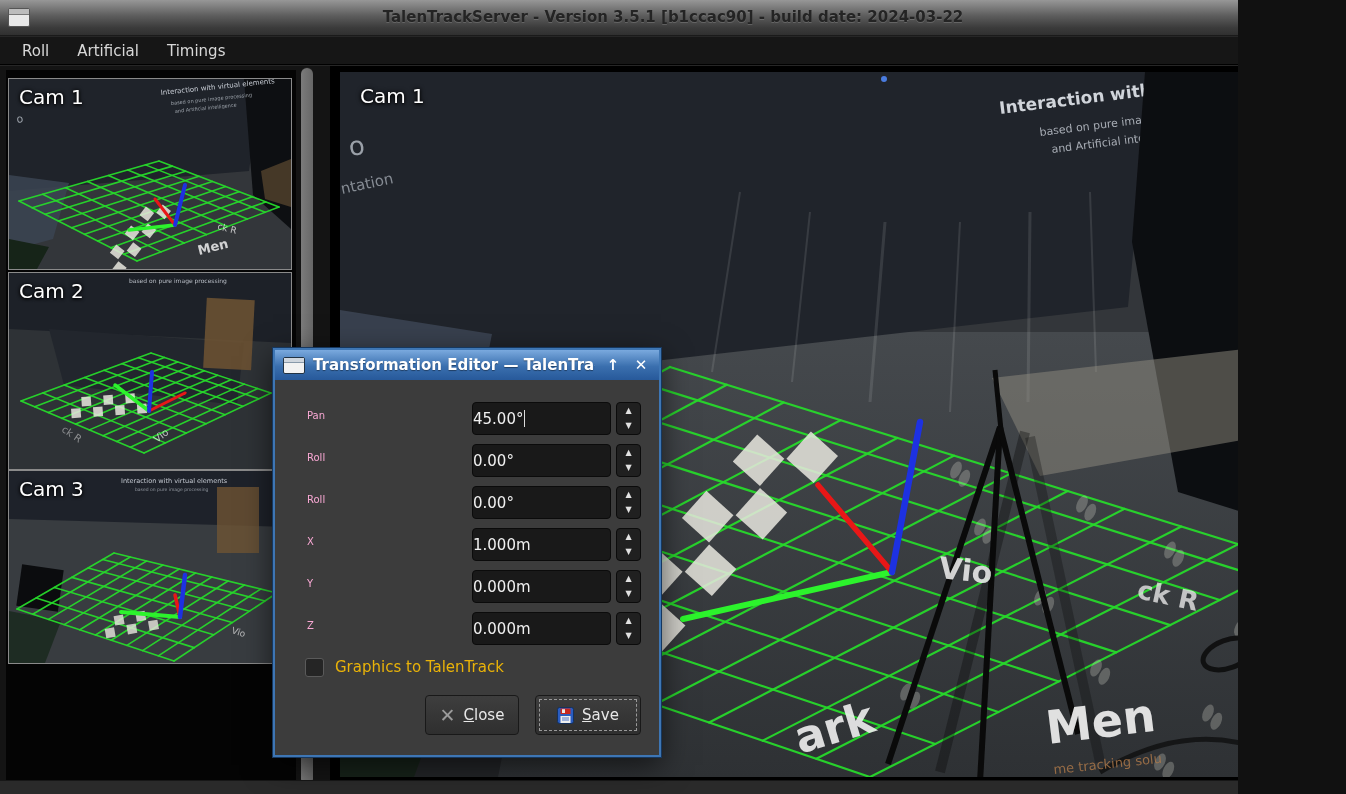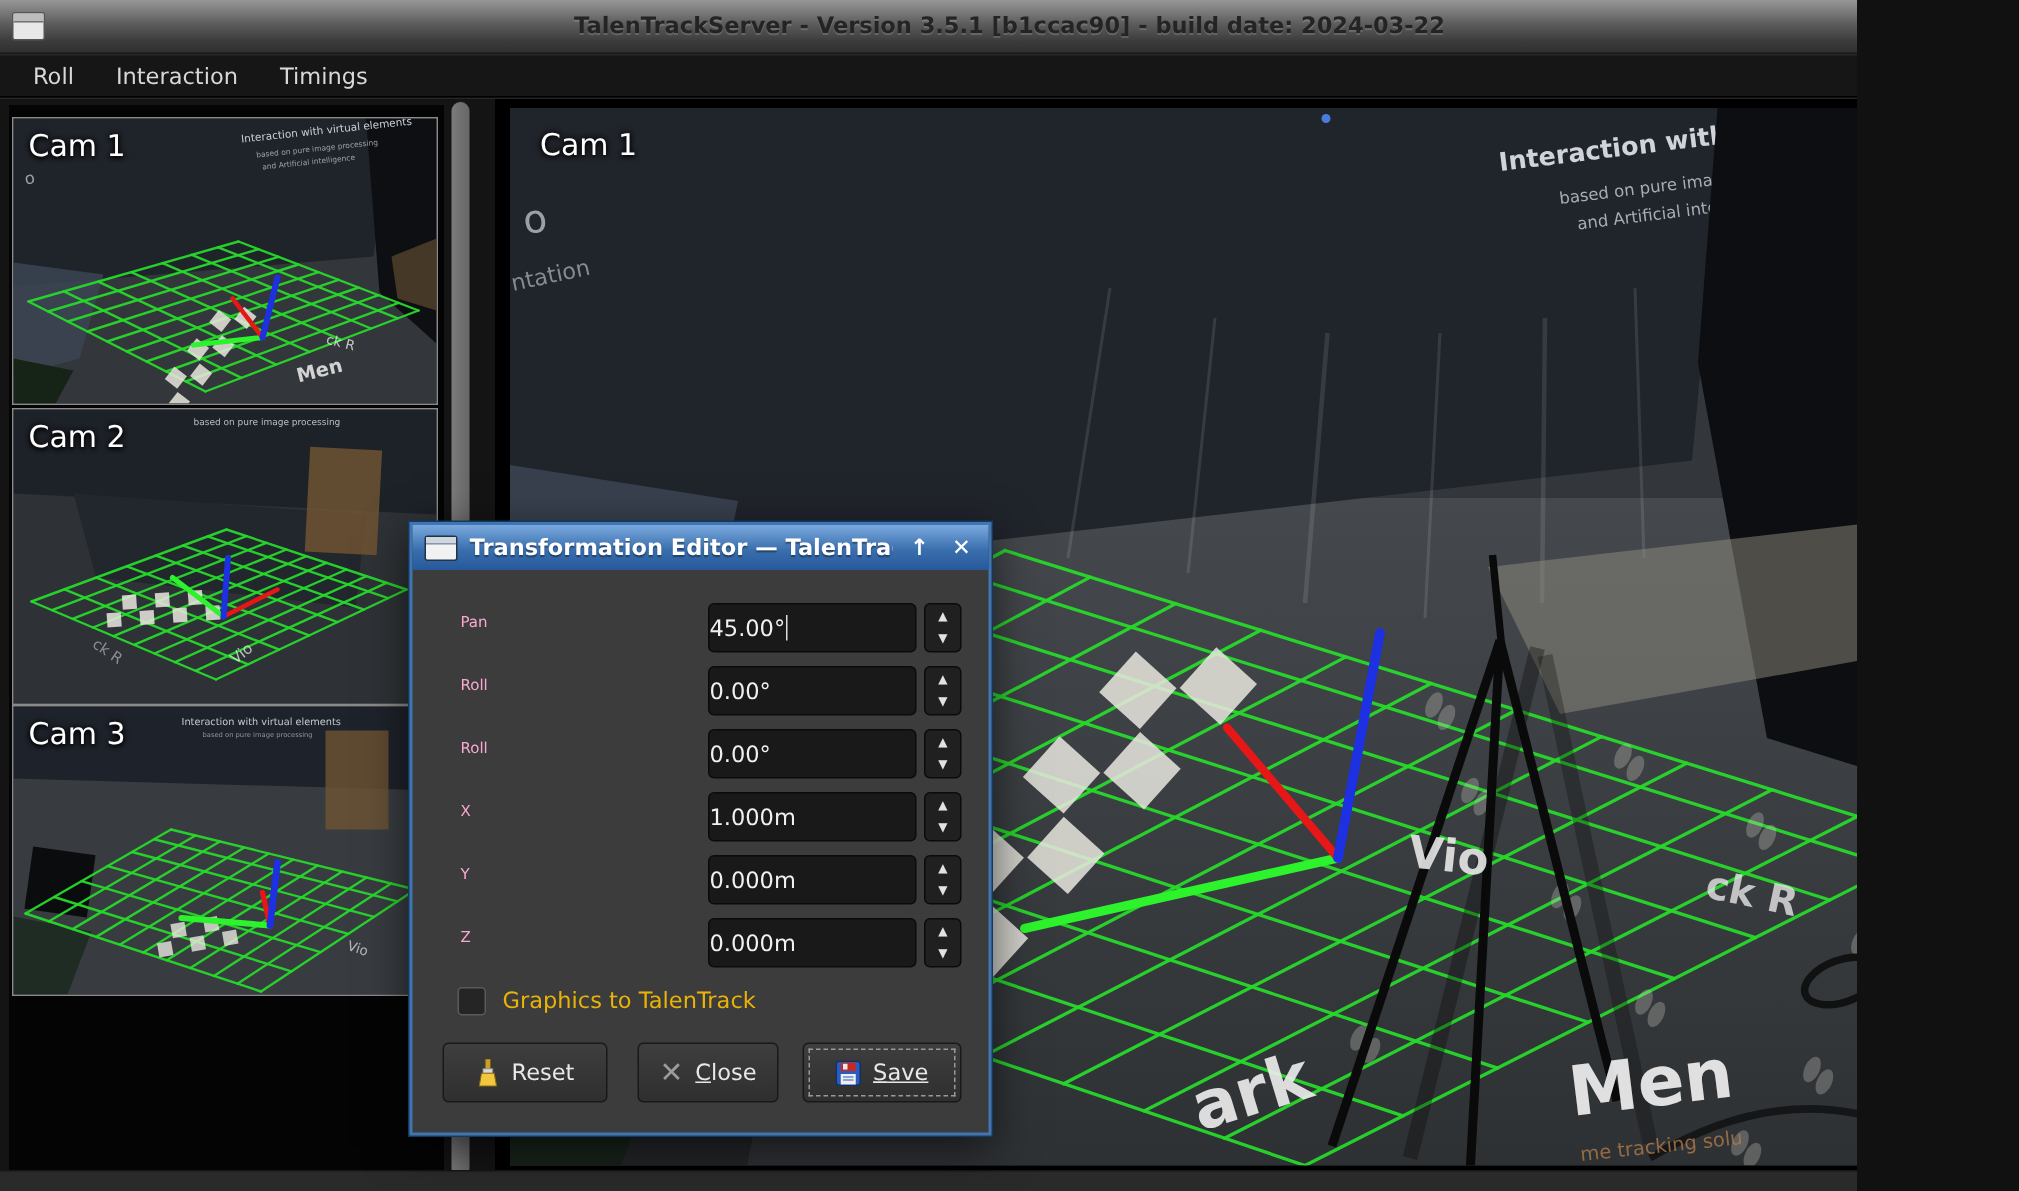--- a/index.html
+++ b/index.html
@@ -48,41 +48,41 @@
   .dlg-title{color:#fff;font-weight:bold;font-size:15px;white-space:nowrap;overflow:hidden;width:285px;text-shadow:0 1px 1px rgba(0,0,0,.4);}
   .dlg-ctl{color:#fff;font-weight:bold;font-size:15px;width:20px;text-align:center;cursor:pointer;flex:0 0 auto;}
   .drow-label{position:absolute;left:32px;color:#f9a8d4;font-size:10px;}
   .dfield{position:absolute;left:197px;width:139px;height:33px;background:#191919;border:1px solid #0b0b0b;border-radius:4px;color:#f0f0f0;font-size:15px;display:flex;align-items:center;}
   .caret{display:inline-block;width:1px;height:17px;background:#dcdcdc;margin-left:1px;}
   .spin{position:absolute;left:341px;width:25px;height:33px;background:#202020;border:1px solid #0b0b0b;border-radius:4px;display:flex;flex-direction:column;}
   .sb{flex:1;display:flex;align-items:center;justify-content:center;color:#e2e2e2;font-size:8px;line-height:1;cursor:pointer;}
   .cb-box{position:absolute;left:30px;top:308px;width:19px;height:19px;background:#252525;border:1px solid #5a5a5a;border-radius:3px;}
   .cb-label{position:absolute;left:60px;top:308px;color:#eab308;font-size:15px;}
   .dbtn{position:absolute;top:345px;height:40px;background:linear-gradient(#3e3e3e,#2f2f2f);border:1px solid #191919;border-radius:4px;color:#e8e8e8;font-size:15px;display:flex;align-items:center;justify-content:center;gap:8px;cursor:pointer;}
-  .dbtn.focused{outline:1px dashed #999;outline-offset:-5px;text-decoration:underline;}
+  .dbtn.focused{outline:1px dashed #999;outline-offset:-5px;}
   .ul::first-letter{text-decoration:underline;}
   .xglyph{color:#9b9b9b;font-size:19px;font-weight:bold;line-height:1;}
 </style>
 </head>
 <body>
 
 <div id="app">
 
   <div class="abs titlebar">
     <div class="abs title-ico"></div>
     <div class="abs title-text">TalenTrackServer - Version 3.5.1 [b1ccac90] - build date: 2024-03-22</div>
     <div class="abs wctl" style="left:1244px">↑</div>
     <div class="abs wctl" style="left:1270px">–</div>
     <div class="abs wctl" style="left:1296px">□</div>
     <div class="abs wctl" style="left:1322px">✕</div>
   </div>
 
   <div class="abs menubar">
     <span class="menu-item">Roll</span>
-    <span class="menu-item">Interaction</span>
+    <span class="menu-item">Artificial</span>
     <span class="menu-item">Timings</span>
   </div>
 
   <div class="abs side-panel"></div>
   <div class="abs side-black"></div>
 
   <div class="abs thumb" style="top:78px;height:192px;">
     <svg id="t1" viewBox="0 0 282 190" width="282" height="190">
       <rect x="0" y="0" width="282" height="190" fill="#33363a"></rect>
       <polygon points="0,0 252,0 240,92 0,112" fill="#1f232a"></polygon>
@@ -418,28 +418,20 @@
         <span>0.000m</span>
       </div>
     <div class="spin" style="top:262px">
       <div class="sb">▲</div>
       <div class="sb">▼</div>
     </div>
 
     <div class="cb-box"></div>
     <div class="cb-label">Graphics to TalenTrack</div>
 
-    <button class="dbtn" style="left:20px;width:110px">
-      <svg width="16" height="19" viewBox="0 0 16 19">
-        <rect x="6.5" y="0" width="3.5" height="7" fill="#caa02a" stroke="#7a5e10" stroke-width="0.6"></rect>
-        <rect x="5" y="6.5" width="6.5" height="3" fill="#d9d9d9" stroke="#888" stroke-width="0.6"></rect>
-        <path d="M4 9.5 L12.5 9.5 L14 18 L2.5 18 Z" fill="#f2c63f" stroke="#8a6b12" stroke-width="0.7"></path>
-      </svg>
-      <span>Reset</span>
-    </button>
     <button class="dbtn" style="left:150px;width:94px">
       <span class="xglyph">✕</span>
       <span class="ul">Close</span>
     </button>
     <button class="dbtn focused" style="left:260px;width:106px">
       <svg width="17" height="17" viewBox="0 0 17 17">
         <rect x="0.5" y="0.5" width="16" height="16" rx="2" fill="#2a5cc0" stroke="#13315e"></rect>
         <rect x="3.5" y="1.5" width="10" height="5.5" fill="#c9281e"></rect>
         <rect x="5" y="2.2" width="3" height="3.8" fill="#e9e9e9"></rect>
         <rect x="3.5" y="9" width="10" height="7" fill="#efefef"></rect>

